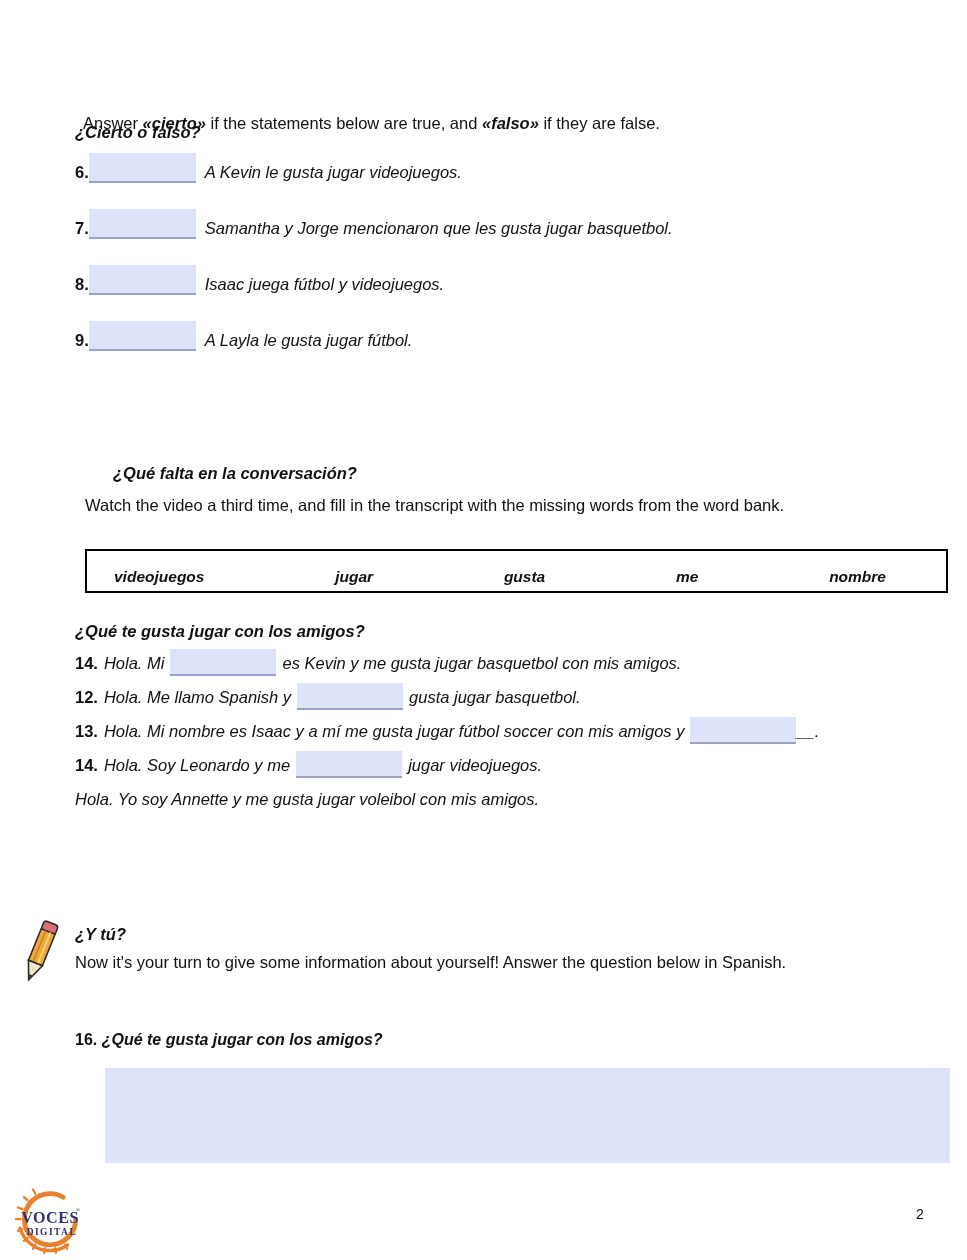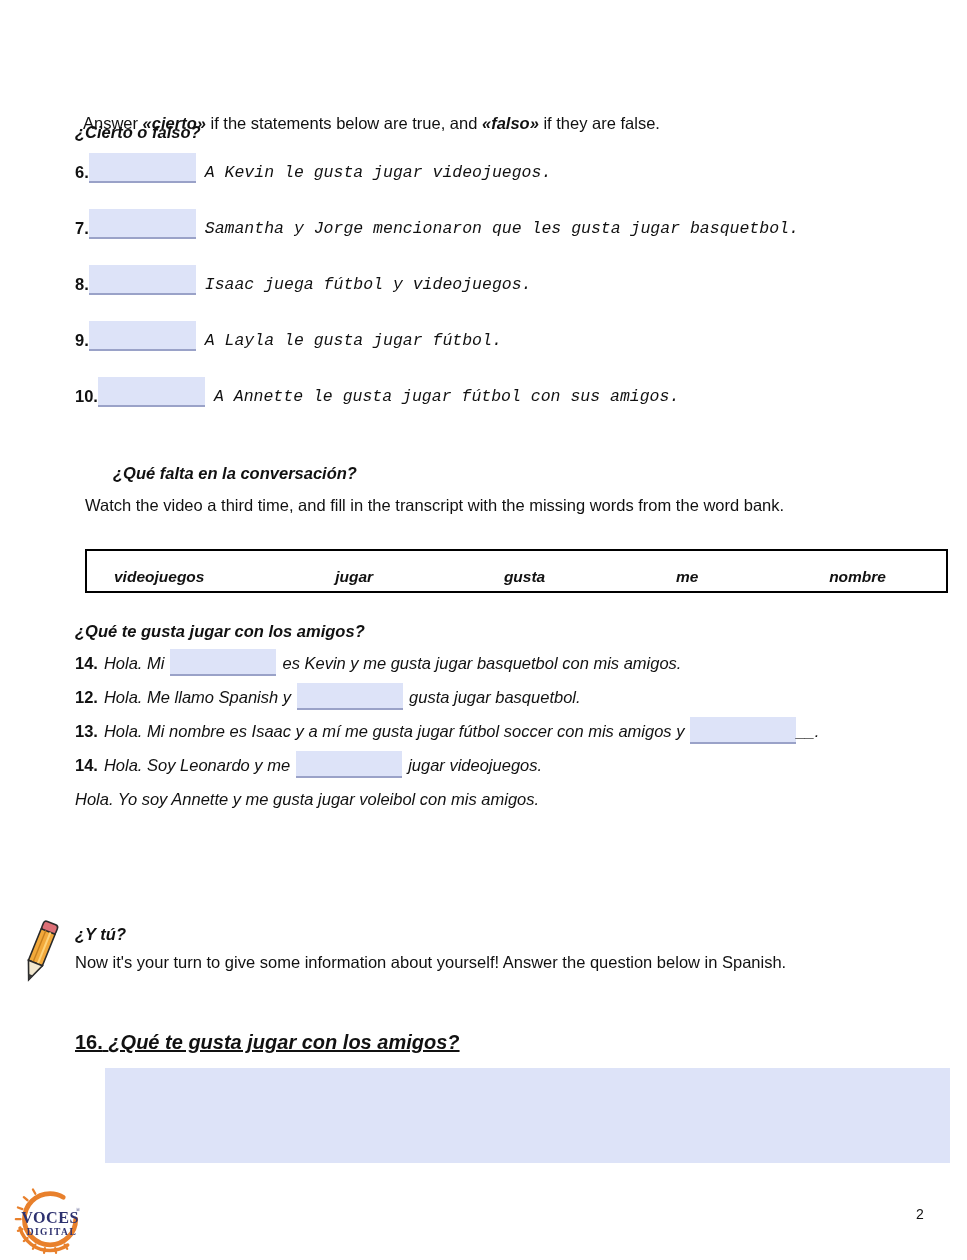--- a/index.html
+++ b/index.html
@@ -13,21 +13,21 @@
   .bi { font-weight:bold; font-style:italic; }
 
   
   #cf-items { left:75px; top:152px; }
   .cf-row { display:flex; align-items:flex-end; height:31px; margin-bottom:25px; font-size:16.5px; }
   .cf-num { font-weight:bold; padding-bottom:1px; }
   .cf-blank {
     width:107px; height:30px; background:#dde3f8;
     border-bottom:2px solid #9aa2c8; box-sizing:border-box;
   }
-  .cf-text { font-style:italic; margin-left:9px; padding-bottom:1px; white-space:nowrap;font-family:Liberation Mono, monospace; }
+  .cf-text { font-style:italic; margin-left:9px; padding-bottom:1px; white-space:nowrap; }
 
   
   #wordbank {
     left:85px; top:549px; width:863px; height:44px; border:2px solid #000;
     box-sizing:border-box; display:flex; align-items:center;
     justify-content:space-between; padding:12px 60px 0 27px;
   }
   .wb-word { font-weight:bold; font-style:italic; font-size:15.5px; }
 
   
@@ -35,21 +35,21 @@
   .t-line { font-size:16.5px; font-style:italic; line-height:34px; white-space:nowrap; }
   .t-num { font-weight:bold; font-style:normal; margin-right:6px; }
   .t-blank {
     display:inline-block; width:106px; height:27px; background:#dde3f8;
     border-bottom:2px solid #9aa2c8; vertical-align:-7px; margin:0 6px;
     box-sizing:border-box;
   }
 
   
   #ytu-instr { left:75px; top:949px; width:755px; font-size:16.5px; line-height:26px; white-space:normal; }
-  #q16 { left:75px; top:1031px; font-size:20px; white-space:nowrap;text-decoration:underline; }
+  #q16 { left:75px; top:1031px; font-size:16px; white-space:nowrap; }
   #answer-box { left:105px; top:1068px; width:845px; height:95px; background:#dde3f8; }
 
   #page-num { left:916px; top:1206px; font-size:14px; color:#111; }
 </style>
 </head>
 <body>
 
 <div class="abs sec-title" style="left:75px; top:78px;margin-top:45px;">¿Cierto o falso?</div>
 
 <div class="abs instr" style="left:75px; top:114px;margin-left:8px;">
@@ -69,25 +69,20 @@
   </div>
   <div class="cf-row">
     <span class="cf-num">8.</span>
     <span class="cf-blank"></span>
     <span class="cf-text">Isaac juega fútbol y videojuegos.</span>
   </div>
   <div class="cf-row">
     <span class="cf-num">9.</span>
     <span class="cf-blank"></span>
     <span class="cf-text">A Layla le gusta jugar fútbol.</span>
-  </div>
-  <div class="cf-row">
-    <span class="cf-num">10.</span>
-    <span class="cf-blank"></span>
-    <span class="cf-text">A Annette le gusta jugar fútbol con sus amigos.</span>
   </div>
 </div>
 
 <div class="abs sec-title" style="left:85px; top:464px;margin-left:28px;">¿Qué falta en la conversación?</div>
 
 <div class="abs instr" style="left:85px; top:496px;">Watch the video a third time, and fill in the transcript with the missing words from the word bank.</div>
 
 <div class="abs" id="wordbank">
   <span class="wb-word">videojuegos</span>
   <span class="wb-word">jugar</span>

